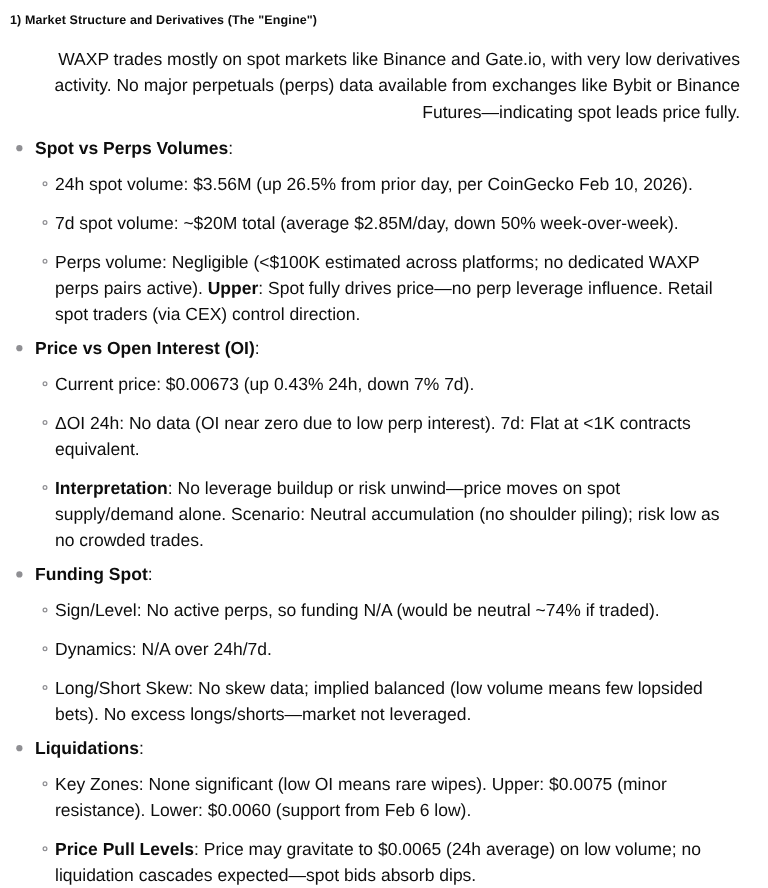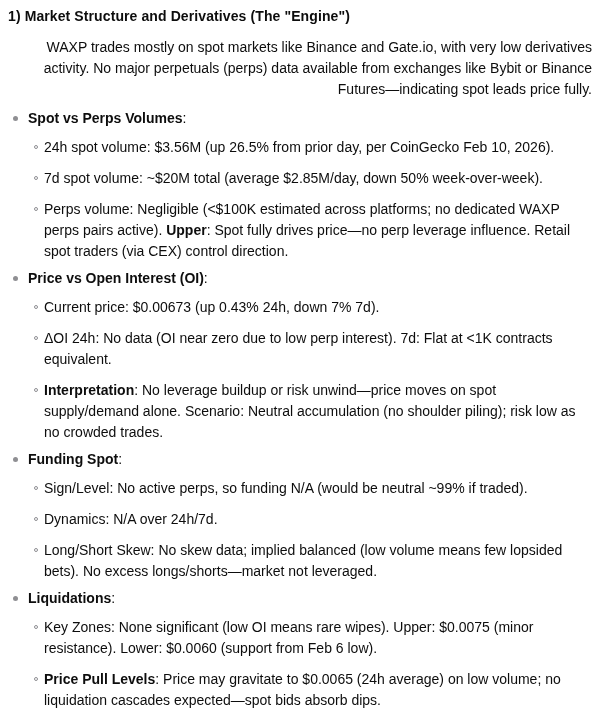--- a/index.html
+++ b/index.html
@@ -14,21 +14,21 @@
     height: 710px;
     overflow: hidden;
     padding: 6px 22px 0 8px;
     font-family: "Liberation Sans", "DejaVu Sans", sans-serif;
     font-size: 14px;
     line-height: 21px;
     color: var(--text);
     -webkit-font-smoothing: antialiased;
   }
   h2.title {
-    font-size: 14px;
+    font-size: 10px;
     line-height: 21px;
     font-weight: 700;
     margin: 0 0 10px 0;
     letter-spacing: 0.1px;
   }
   p.intro {
     margin: 0 0 8px 0;
     text-align: right;
   }
   .section { margin-bottom: 6px; }
@@ -71,21 +71,21 @@
         <div class="li l2"><span class="marker ring"></span><span>Perps volume: Negligible (&lt;$100K estimated across platforms; no dedicated WAXP perps pairs active). </span><span class="b">Upper</span><span>: Spot fully drives price—no perp leverage influence. Retail spot traders (via CEX) control direction.</span></div>
       </div>
       <div class="section">
         <div class="li l1"><span class="marker disc"></span><span class="b">Price vs Open Interest (OI)</span><span>:</span></div>
         <div class="li l2"><span class="marker ring"></span><span>Current price: $0.00673 (up 0.43% 24h, down 7% 7d).</span></div>
         <div class="li l2"><span class="marker ring"></span><span>ΔOI 24h: No data (OI near zero due to low perp interest). 7d: Flat at &lt;1K contracts equivalent.</span></div>
         <div class="li l2"><span class="marker ring"></span><span class="b">Interpretation</span><span>: No leverage buildup or risk unwind—price moves on spot supply/demand alone. Scenario: Neutral accumulation (no shoulder piling); risk low as no crowded trades.</span></div>
       </div>
       <div class="section">
         <div class="li l1"><span class="marker disc"></span><span class="b">Funding Spot</span><span>:</span></div>
-        <div class="li l2"><span class="marker ring"></span><span>Sign/Level: No active perps, so funding N/A (would be neutral ~99% if traded).</span></div>
+        <div class="li l2"><span class="marker ring"></span><span>Sign/Level: No active perps, so funding N/A (would be neutral ~74% if traded).</span></div>
         <div class="li l2"><span class="marker ring"></span><span>Dynamics: N/A over 24h/7d.</span></div>
         <div class="li l2"><span class="marker ring"></span><span>Long/Short Skew: No skew data; implied balanced (low volume means few lopsided bets). No excess longs/shorts—market not leveraged.</span></div>
       </div>
       <div class="section">
         <div class="li l1"><span class="marker disc"></span><span class="b">Liquidations</span><span>:</span></div>
         <div class="li l2"><span class="marker ring"></span><span>Key Zones: None significant (low OI means rare wipes). Upper: $0.0075 (minor resistance). Lower: $0.0060 (support from Feb 6 low).</span></div>
         <div class="li l2"><span class="marker ring"></span><span class="b">Price Pull Levels</span><span>: Price may gravitate to $0.0065 (24h average) on low volume; no liquidation cascades expected—spot bids absorb dips.</span></div>
       </div>
     </div>
 </main>

